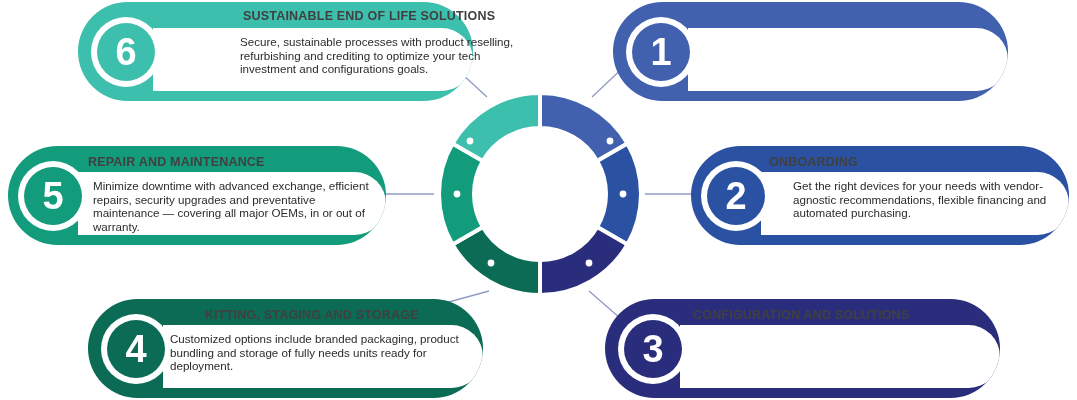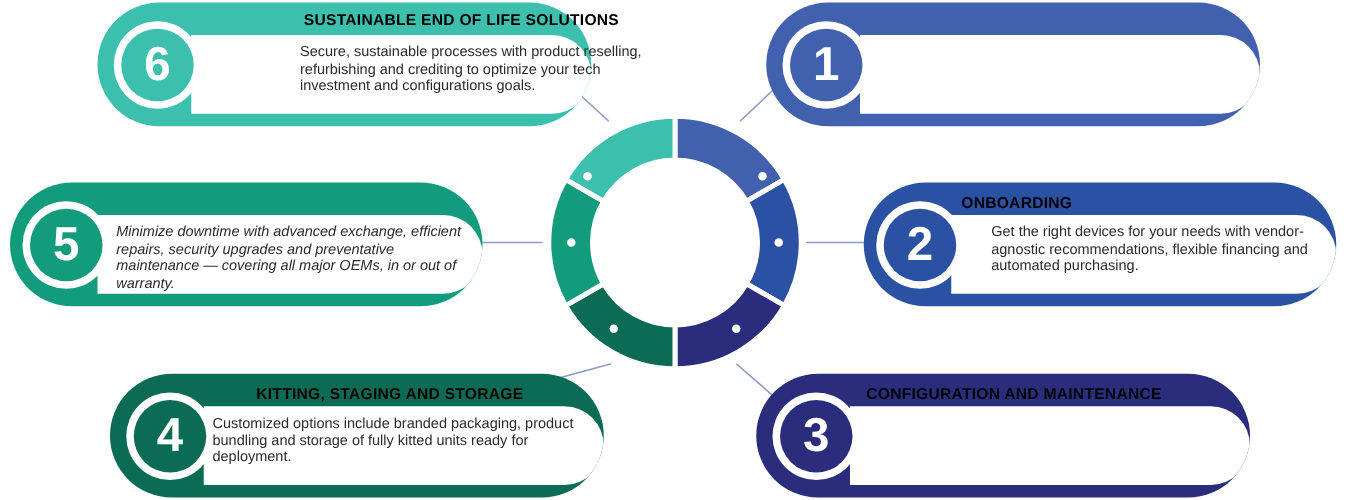--- a/index.html
+++ b/index.html
@@ -29,21 +29,21 @@
     overflow:hidden;
   }
   
   .body-panel{
     position:absolute;
     background:#ffffff;
     border-radius:0 999px 999px 0;
   }
   .card-title{
     position:absolute;
-    color:#000000;
+    color:#404040;
     font-weight:bold;
     font-size:12.5px;
     letter-spacing:.2px;
     white-space:nowrap;
     font-family:"Liberation Sans", sans-serif;
   }
   .card-desc{
     position:absolute;
     color:#2b2b2b;
     font-size:11.6px;
@@ -135,21 +135,21 @@
 
   <div class="card" style="left:8px;top:146px;width:378px;height:99px;background:#139C7B;">
     <div class="card-inner">
       <div class="body-panel" style="left:70px;top:26px;width:308px;height:63px;"></div>
     </div>
 
     <div class="num-ring" style="left:10px;top:15px;width:70px;height:70px;"></div>
     <div class="num-circle" style="left:16px;top:21px;width:58px;height:58px;background:#139C7B;line-height:58px;font-size:38px;">
       <span>5</span>
     </div>
-    <div class="card-desc" style="left:85px;top:33px;width:284px;font-style:italic;">Minimize downtime with advanced exchange, efficient repairs, security upgrades and preventative maintenance — covering all major OEMs, in or out of warranty.</div>
+    <div class="card-desc" style="left:85px;top:33px;width:284px;">Minimize downtime with advanced exchange, efficient repairs, security upgrades and preventative maintenance — covering all major OEMs, in or out of warranty.</div>
   </div>
 
   <div class="card" style="left:691px;top:146px;width:378px;height:99px;background:#2B51A3;">
     <div class="card-inner">
       <div class="body-panel" style="left:70px;top:26px;width:308px;height:63px;"></div>
     </div>
 
     <div class="num-ring" style="left:10px;top:15px;width:70px;height:70px;"></div>
     <div class="num-circle" style="left:16px;top:21px;width:58px;height:58px;background:#2B51A3;line-height:58px;font-size:38px;">
       <span>2</span>
@@ -159,30 +159,31 @@
 
   <div class="card" style="left:88px;top:299px;width:395px;height:99px;background:#0B6B55;">
     <div class="card-inner">
       <div class="body-panel" style="left:75px;top:26px;width:320px;height:63px;"></div>
     </div>
 
     <div class="num-ring" style="left:13px;top:15px;width:70px;height:70px;"></div>
     <div class="num-circle" style="left:19px;top:21px;width:58px;height:58px;background:#0B6B55;line-height:58px;font-size:38px;">
       <span>4</span>
     </div>
-    <div class="card-desc" style="left:82px;top:33px;width:292px;">Customized options include branded packaging, product bundling and storage of fully kitted units ready for deployment.</div>
+    <div class="card-desc" style="left:82px;top:33px;width:292px;">Customized options include branded packaging, product bundling and storage of fully needs units ready for deployment.</div>
   </div>
 
   <div class="card" style="left:605px;top:299px;width:395px;height:99px;background:#2A2D7C;">
     <div class="card-inner">
       <div class="body-panel" style="left:75px;top:26px;width:320px;height:63px;"></div>
     </div>
 
     <div class="num-ring" style="left:13px;top:15px;width:70px;height:70px;"></div>
     <div class="num-circle" style="left:19px;top:21px;width:58px;height:58px;background:#2A2D7C;line-height:58px;font-size:38px;">
       <span>3</span>
     </div>
   </div>
 
+<div class="card-title" style="left:88px;top:155px;">REPAIR AND MAINTENANCE</div>
     <div class="card-title" style="left:769px;top:155px;">ONBOARDING</div>
     <div class="card-title" style="left:168px;top:308px;padding-left:37px;">KITTING, STAGING AND STORAGE</div>
-    <div class="card-title" style="left:693px;top:308px;">CONFIGURATION AND MAINTENANCE</div>
+    <div class="card-title" style="left:693px;top:308px;">CONFIGURATION AND SOLUTIONS</div>
   </div>
 
 </body></html>

